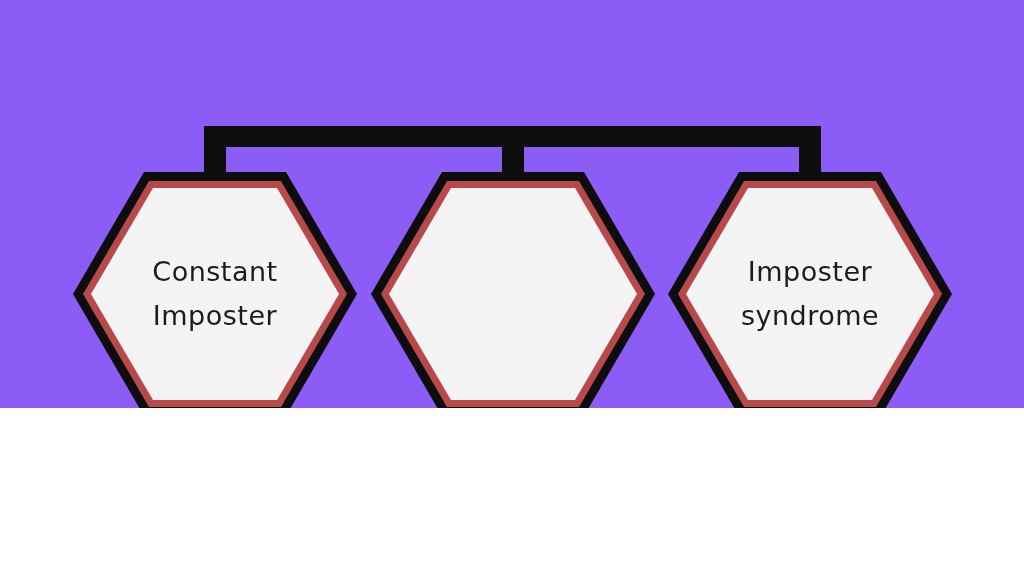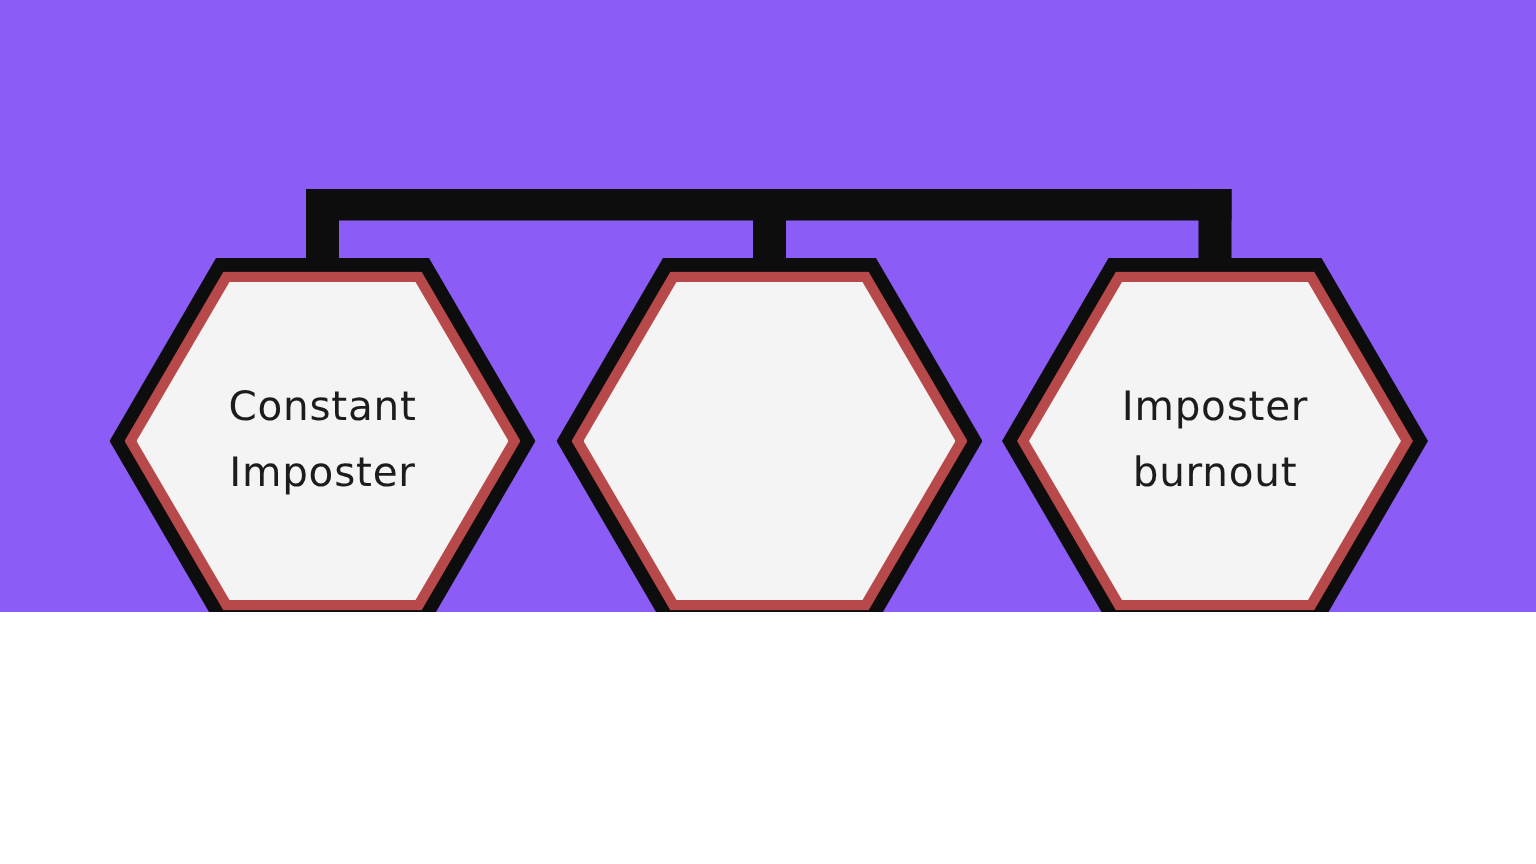--- a/index.html
+++ b/index.html
@@ -113,17 +113,17 @@
     <div class="hex-label">
     </div>
   </div>
 
   <div class="hex-node hex-3">
     <div class="hex-layer hex-black"></div>
     <div class="hex-layer hex-red"></div>
     <div class="hex-layer hex-fill"></div>
     <div class="hex-label">
       <span class="line">Imposter</span>
-      <span class="line">burnout</span>
+      <span class="line">syndrome</span>
     </div>
   </div>
 
 </div>
 
 </body></html>

